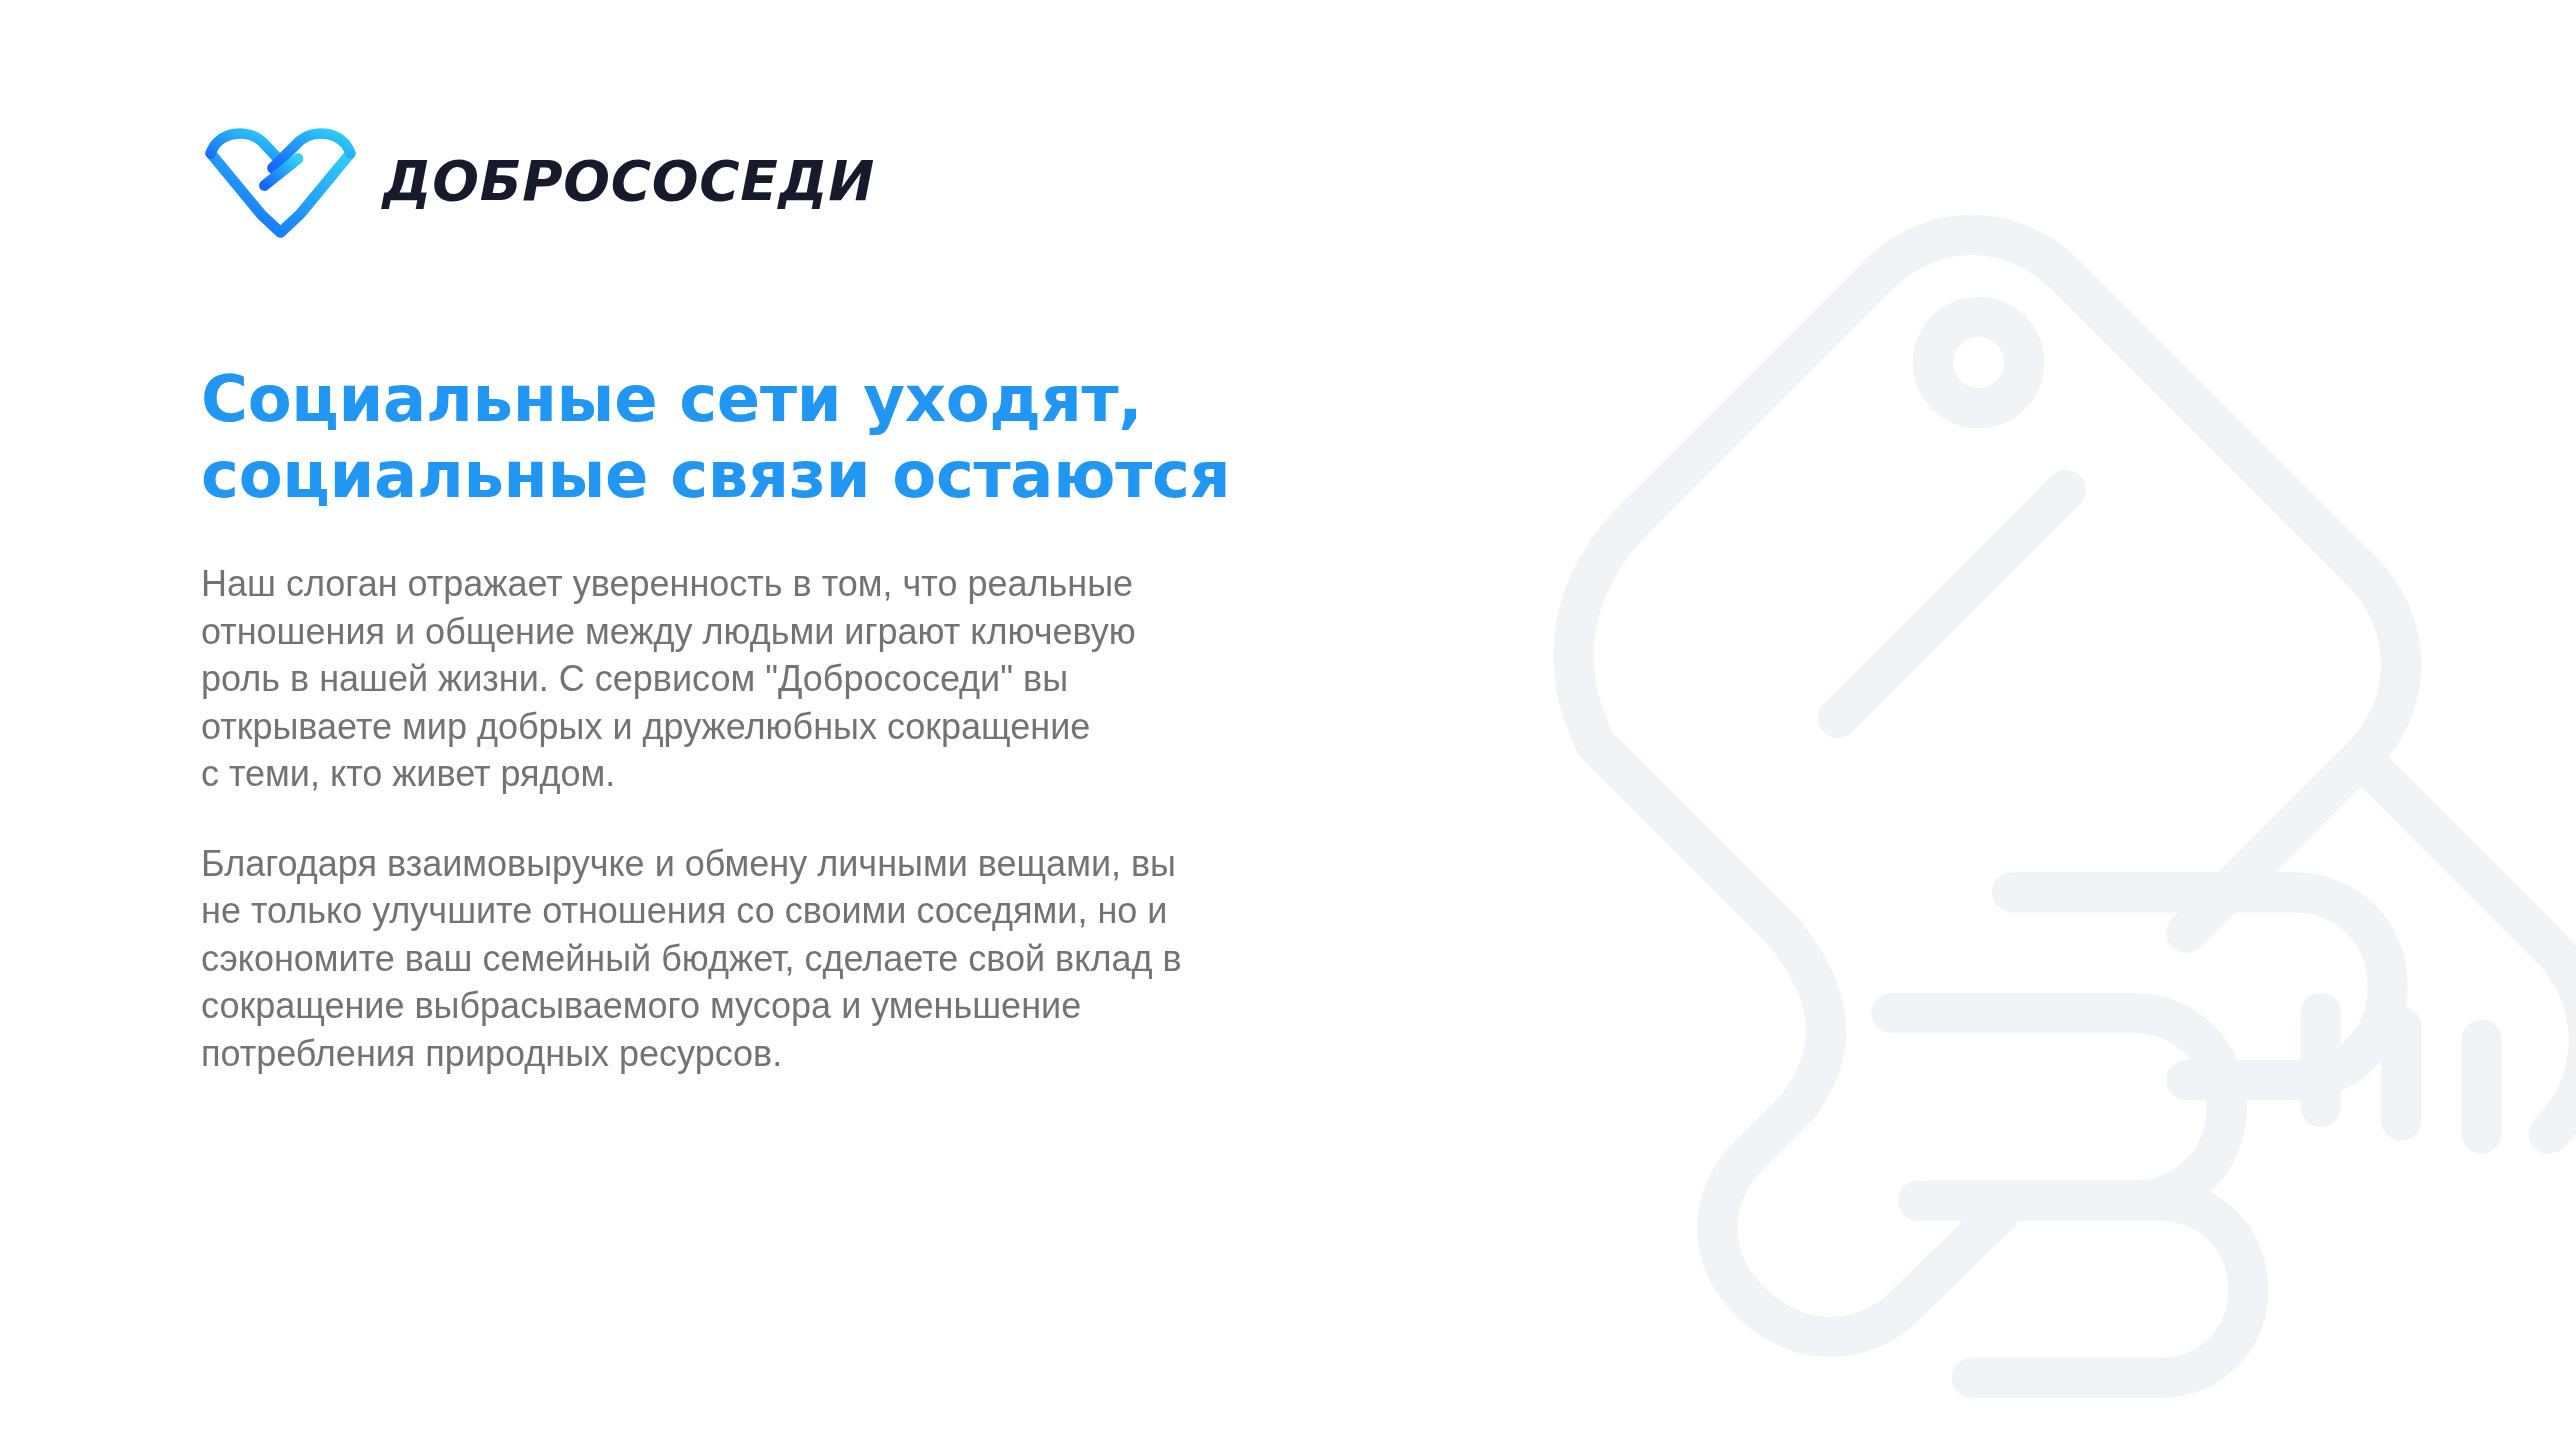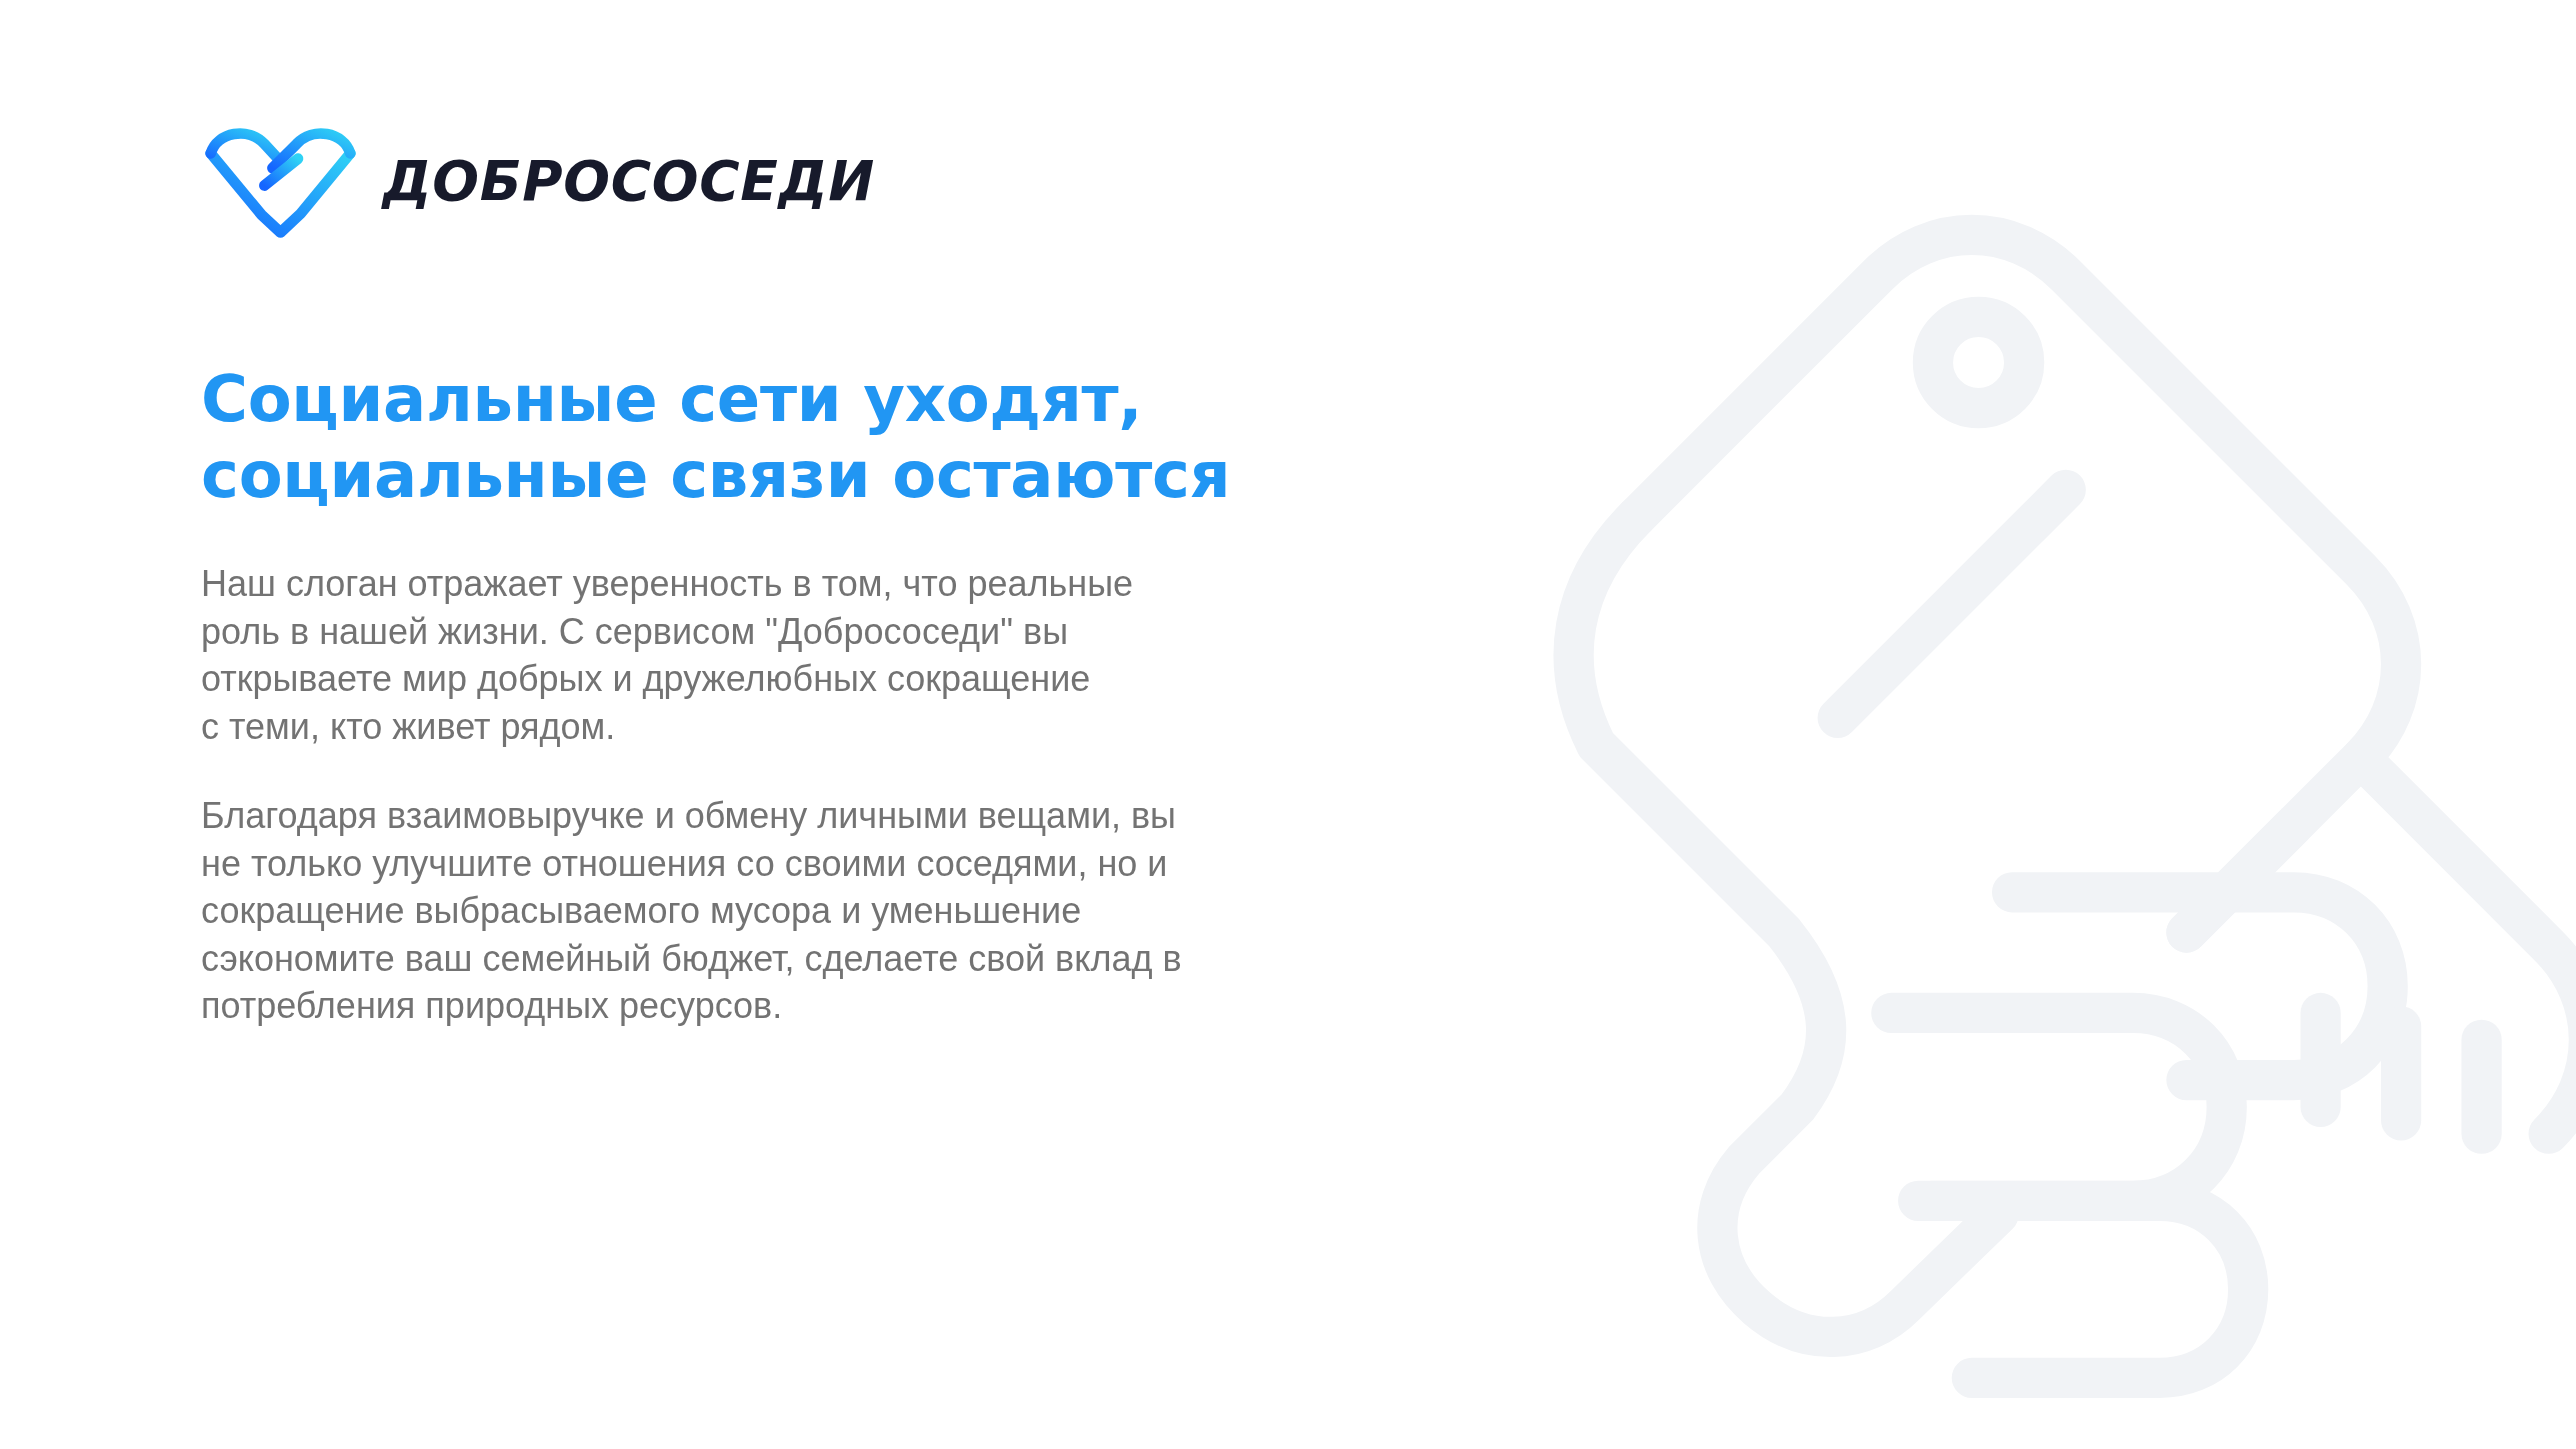--- a/index.html
+++ b/index.html
@@ -162,29 +162,30 @@
 
   <div class="content">
 
     <h1 class="headline">
       <span class="line">Социальные сети уходят,</span>
       <span class="line">социальные связи остаются</span>
     </h1>
 
     <p class="paragraph">
       <span class="line">Наш слоган отражает уверенность в том, что реальные</span>
+      <span class="line">отношения и общение между людьми играют ключевую</span>
       <span class="line">роль в нашей жизни. С сервисом "Добрососеди" вы</span>
       <span class="line">открываете мир добрых и дружелюбных сокращение</span>
       <span class="line">с теми, кто живет рядом.</span>
     </p>
 
     <p class="paragraph">
       <span class="line">Благодаря взаимовыручке и обмену личными вещами, вы</span>
       <span class="line">не только улучшите отношения со своими соседями, но и</span>
+      <span class="line">сэкономите ваш семейный бюджет, сделаете свой вклад в</span>
       <span class="line">сокращение выбрасываемого мусора и уменьшение</span>
-      <span class="line">сэкономите ваш семейный бюджет, сделаете свой вклад в</span>
       <span class="line">потребления природных ресурсов.</span>
     </p>
 
   </div>
 
 </div>
 
 
 </body></html>

